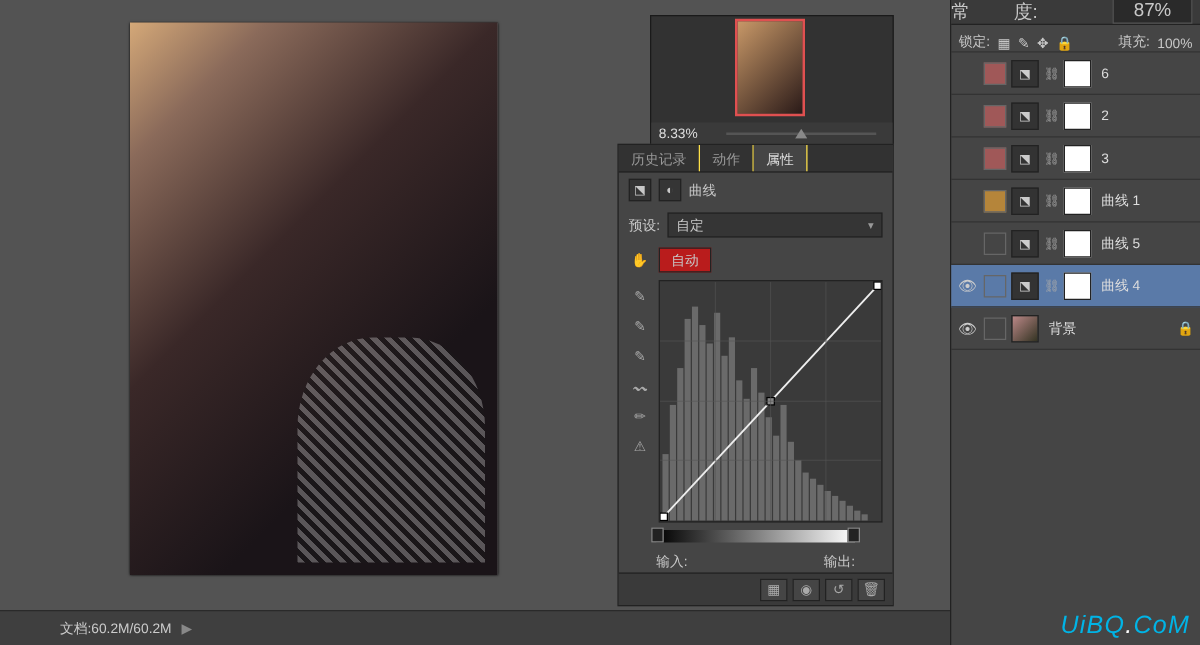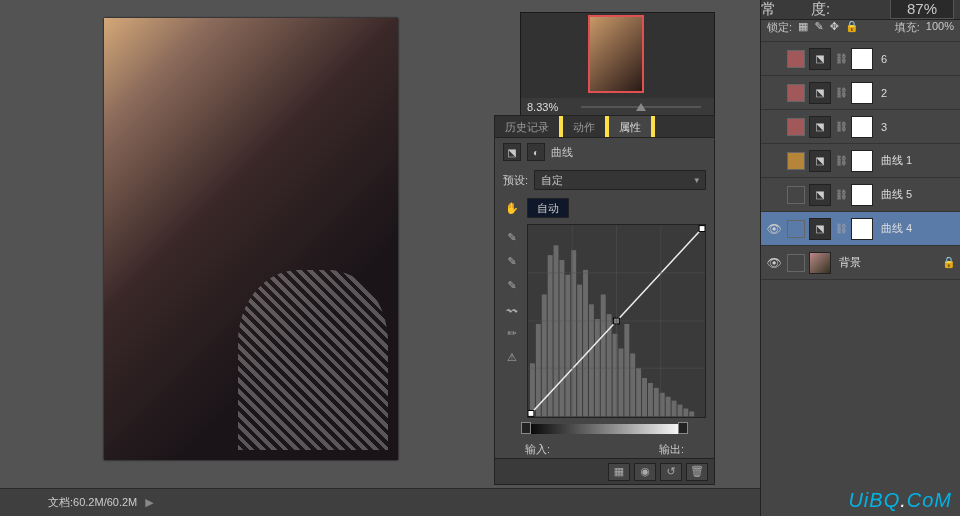--- a/index.html
+++ b/index.html
@@ -10,44 +10,44 @@
 .status-bar{position:absolute;left:0;bottom:0;width:760px;height:28px;background:#3f3f3f;border-top:1px solid #2a2a2a;display:flex;align-items:center;padding-left:48px;font-size:11px;color:#ccc}
 .status-bar .arrow{margin-left:8px;color:#888}
 .nav-thumb{position:absolute;right:245px;top:12px;width:195px;height:105px;background:#323232;border:1px solid #1a1a1a}
 .nav-thumb .timg{position:absolute;left:67px;top:2px;width:56px;height:78px;background:linear-gradient(135deg,#c89868,#2a1a18);border:2px solid #e05050}
 .nav-thumb .zbar{position:absolute;left:0;bottom:0;width:100%;height:18px;background:#3a3a3a;display:flex;align-items:center;padding-left:6px;color:#ddd}
 .nav-thumb .zslider{position:absolute;left:60px;bottom:5px;width:120px;height:8px}
 .nav-thumb .zslider::before{content:"";position:absolute;left:0;top:3px;width:100%;height:2px;background:#555}
 .nav-thumb .zslider::after{content:"";position:absolute;left:55px;top:0;width:10px;height:8px;background:#888;clip-path:polygon(50% 0,100% 100%,0 100%)}
 .props{position:absolute;right:245px;top:115px;width:221px;height:370px;background:#454545;border:1px solid #222}
 .props .tabs{display:flex;height:22px;background:#323232;border-bottom:1px solid #222}
-.props .tab{padding:4px 10px;font-size:11px;color:#999;border-right:4px solid #fde047}
+.props .tab{padding:4px 10px;font-size:11px;color:#999;border-right:1px solid #fde047}
 .props .tab.active{background:#454545;color:#ddd}
 .props .hdr{display:flex;align-items:center;height:28px;padding:0 8px;gap:6px}
 .props .ico{width:18px;height:18px;background:#353535;border:1px solid #222;display:inline-flex;align-items:center;justify-content:center;font-size:10px}
 .props .row{display:flex;align-items:center;padding:4px 8px;gap:6px}
 .props .sel{flex:1;height:20px;background:#353535;border:1px solid #222;padding:5px 6px;display:flex;align-items:center;justify-content:space-between}
 .props .sel::after{content:"▾";color:#999;font-size:9px}
-.props .btn{width:42px;height:20px;background:#0f172a;border:1px solid #222;display:flex;align-items:center;justify-content:center;font-size:11px}
+.props .btn{width:42px;height:20px;background:#b91c1c;border:1px solid #222;display:flex;align-items:center;justify-content:center;font-size:11px}
 .props .curve-area{display:flex;padding:2px 8px}
 .props .tools{width:22px;display:flex;flex-direction:column;gap:6px;padding-top:4px}
 .props .tool{width:18px;height:18px;color:#aaa;display:flex;align-items:center;justify-content:center;cursor:pointer}
 .props .curve{flex:1;height:194px;background:#3a3a3a;border:1px solid #222;position:relative;margin-left:2px}
 .props .curve svg{position:absolute;left:0;top:0;width:100%;height:100%}
 .props .grad{height:10px;margin:4px 30px 4px 30px;background:linear-gradient(90deg,#000,#fff);position:relative}
 .props .grad::before,.props .grad::after{content:"";position:absolute;top:-2px;width:8px;height:10px;background:#222;border:1px solid #888}
 .props .grad::before{left:-4px}
 .props .grad::after{right:-4px}
 .props .io{display:flex;justify-content:space-between;padding:4px 30px;font-size:11px}
 .props .footer{position:absolute;bottom:0;left:0;width:100%;height:26px;background:#3a3a3a;border-top:1px solid #222;display:flex;align-items:center;justify-content:flex-end;padding:0 6px;gap:4px}
 .props .fbtn{width:22px;height:18px;border:1px solid #222;background:#454545;display:flex;align-items:center;justify-content:center;font-size:11px;color:#aaa}
 .layers{position:absolute;right:0;top:0;width:200px;height:516px;background:#454545;border-left:1px solid #222}
 .layers .opts{height:20px;background:#3a3a3a;border-bottom:1px solid #222;display:flex;align-items:flex-end;justify-content:flex-end;padding-right:6px;gap:17px;font-size:15px}
 .layers .opts .val{background:#2a2a2a;padding:1px 16px;border:1px solid #555}
-.layers .lock{height:22px;display:flex;align-items:flex-start;padding:0 6px;gap:6px;font-size:11px;border-bottom:1px solid #333}
+.layers .lock{height:22px;display:flex;align-items:flex-end;padding:0 6px;gap:6px;font-size:11px;border-bottom:1px solid #333}
 .layers .lock .fill{margin-left:auto}
 .layers .list{padding:0}
 .layer{height:34px;display:flex;align-items:center;border-bottom:1px solid #333;padding:0 4px;gap:4px}
 .layer.sel{background:#5a7aa8}
 .layer .vis{width:18px;height:18px;display:flex;align-items:center;justify-content:center;color:#ccc;font-size:12px}
 .layer .cbox{width:18px;height:18px;border:1px solid #666}
 .layer .adj{width:22px;height:22px;background:#333;border:1px solid #222;display:flex;align-items:center;justify-content:center;font-size:10px;color:#ccc}
 .layer .link{width:12px;font-size:10px;color:#aaa}
 .layer .mask{width:22px;height:22px;background:#fff;border:1px solid #222}
 .layer .thumb{width:22px;height:22px;border:1px solid #222;background:linear-gradient(135deg,#b88,#332)}

